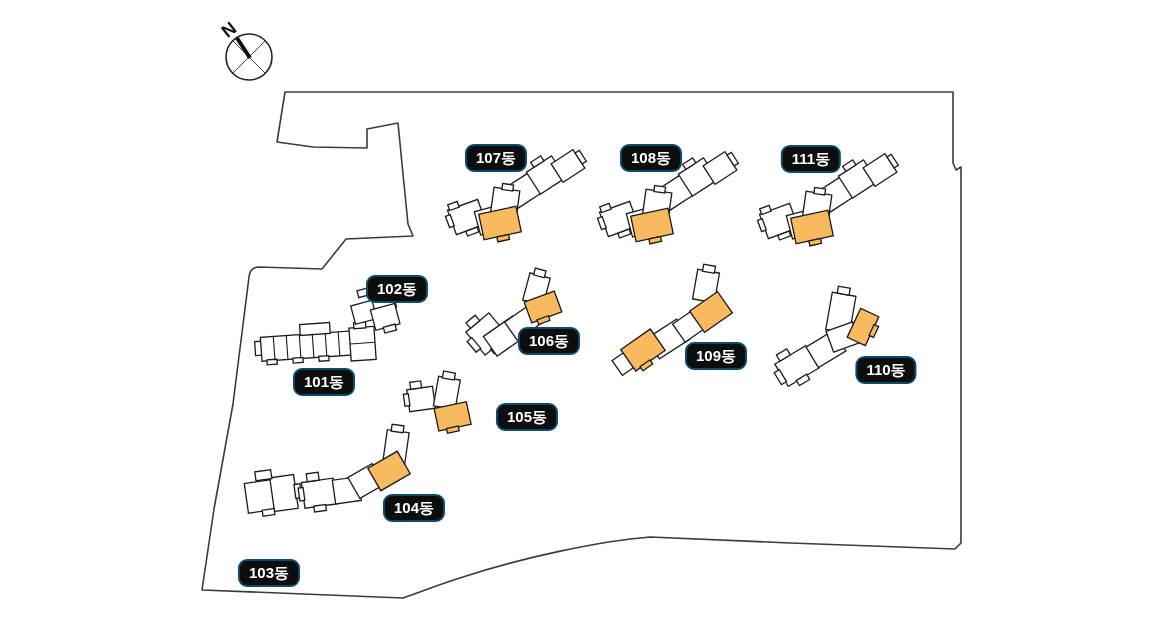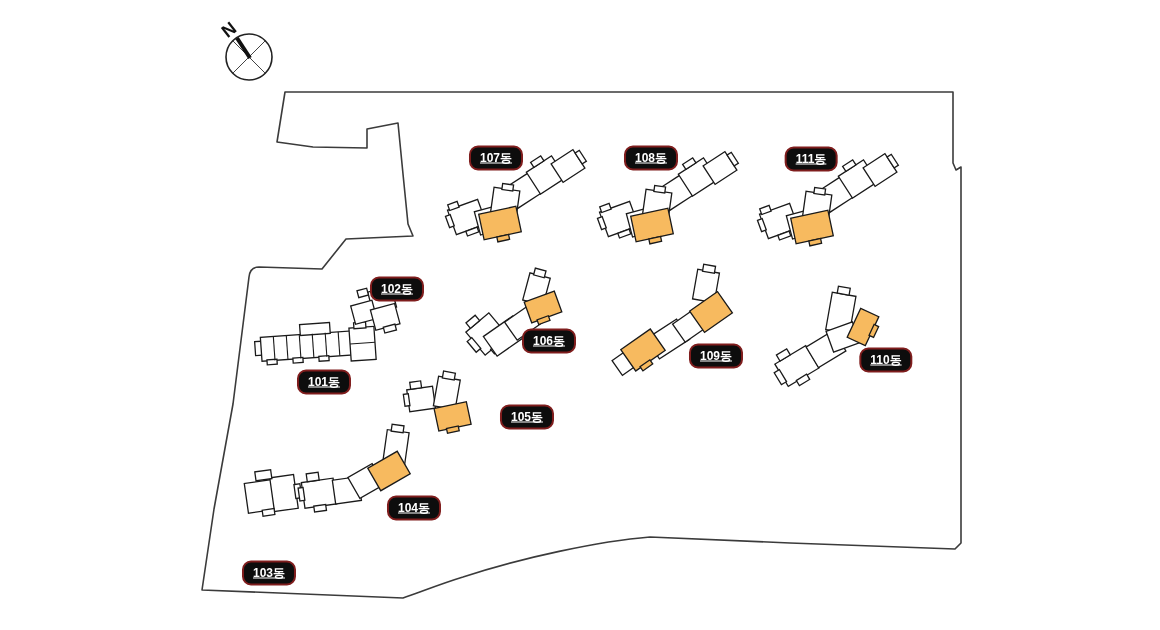--- a/index.html
+++ b/index.html
@@ -19,23 +19,23 @@
   .unit{fill:#FFFFFF;stroke:var(--outline);stroke-width:1.3;stroke-linejoin:miter;}
   .hl{fill:var(--hl);stroke:var(--outline);stroke-width:1.3;stroke-linejoin:miter;}
   .div-line{stroke:var(--outline);stroke-width:1.1;}
   .compass-ring{fill:#fff;stroke:#222;stroke-width:1.6;}
   .compass-thin{stroke:#444;stroke-width:1;}
   .compass-needle{stroke:#111;stroke-width:4;}
   .compass-n{font-size:18px;font-weight:600;fill:#111;}
   .badge{
     position:absolute;transform:translate(-50%,-50%);
     background:var(--badge-bg);color:var(--badge-text);
-    font-size:12px;font-weight:700;line-height:1;
-    padding:4px 9px 5px 9px;border-radius:9px;border:2px solid #7f1d1d;
-    white-space:nowrap;letter-spacing:0px;cursor:pointer;text-decoration:underline;
+    font-size:15px;font-weight:700;line-height:1;
+    padding:4px 9px 5px 9px;border-radius:9px;border:2px solid #0c4a6e;
+    white-space:nowrap;letter-spacing:0px;cursor:pointer;
   }
 </style>
 </head>
 <body>
 
 <div id="stage">
 
   <svg width="1160" height="630" viewBox="0 0 1160 630">
 
     <path class="boundary" d="M 285 92 L 953 92 L 953 163 L 956 170 L 961 167 L 961 543 L 955 549
@@ -288,16 +288,16 @@
 
   <div class="badge" style="left:324px;top:382px;">101동</div>
   <div class="badge" style="left:397px;top:289px;">102동</div>
   <div class="badge" style="left:269px;top:533px;margin-top:40px;">103동</div>
   <div class="badge" style="left:414px;top:508px;">104동</div>
   <div class="badge" style="left:527px;top:417px;">105동</div>
   <div class="badge" style="left:549px;top:341px;">106동</div>
   <div class="badge" style="left:496px;top:158px;">107동</div>
   <div class="badge" style="left:651px;top:158px;">108동</div>
   <div class="badge" style="left:716px;top:356px;">109동</div>
-  <div class="badge" style="left:886px;top:360px;">110동</div>
+  <div class="badge" style="left:886px;top:370px;">110동</div>
   <div class="badge" style="left:811px;top:159px;">111동</div>
 
 </div>
 
 </body></html>

